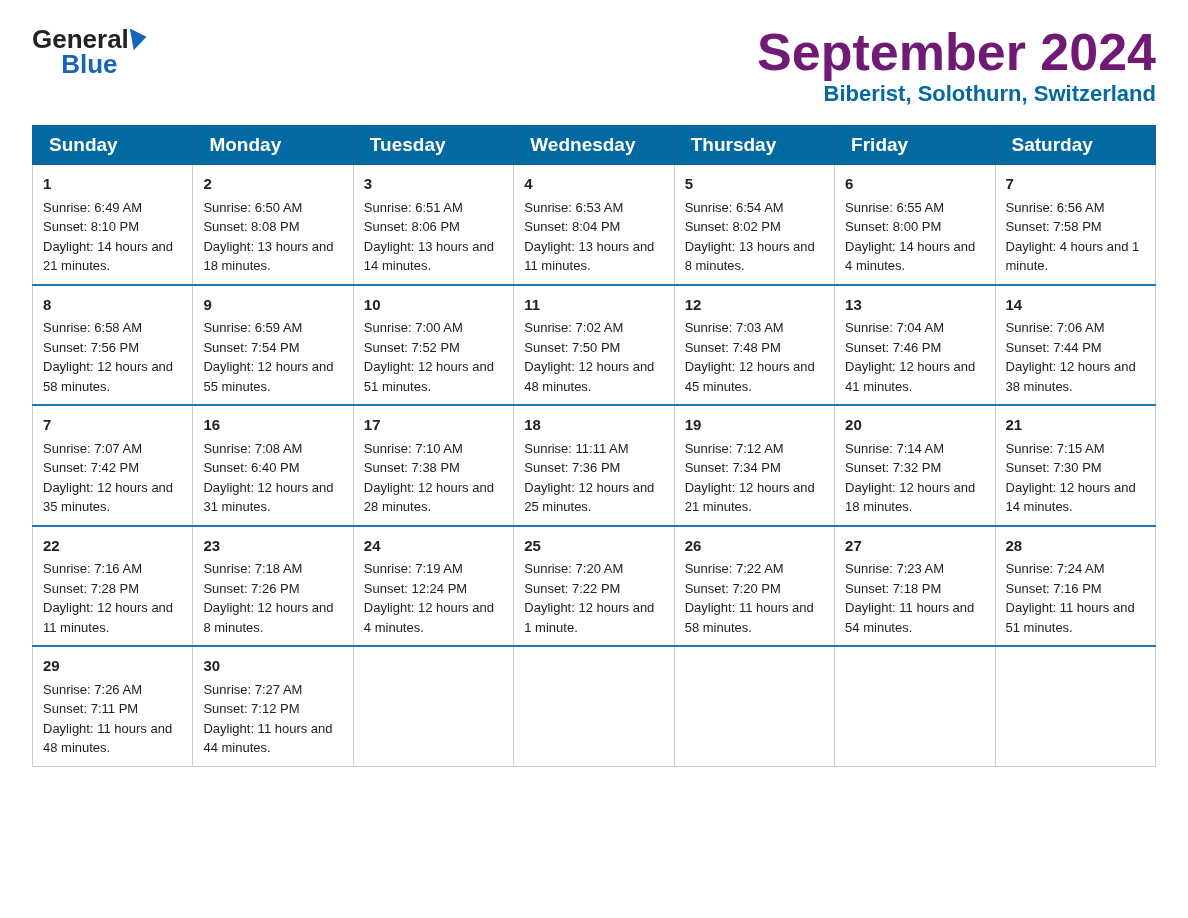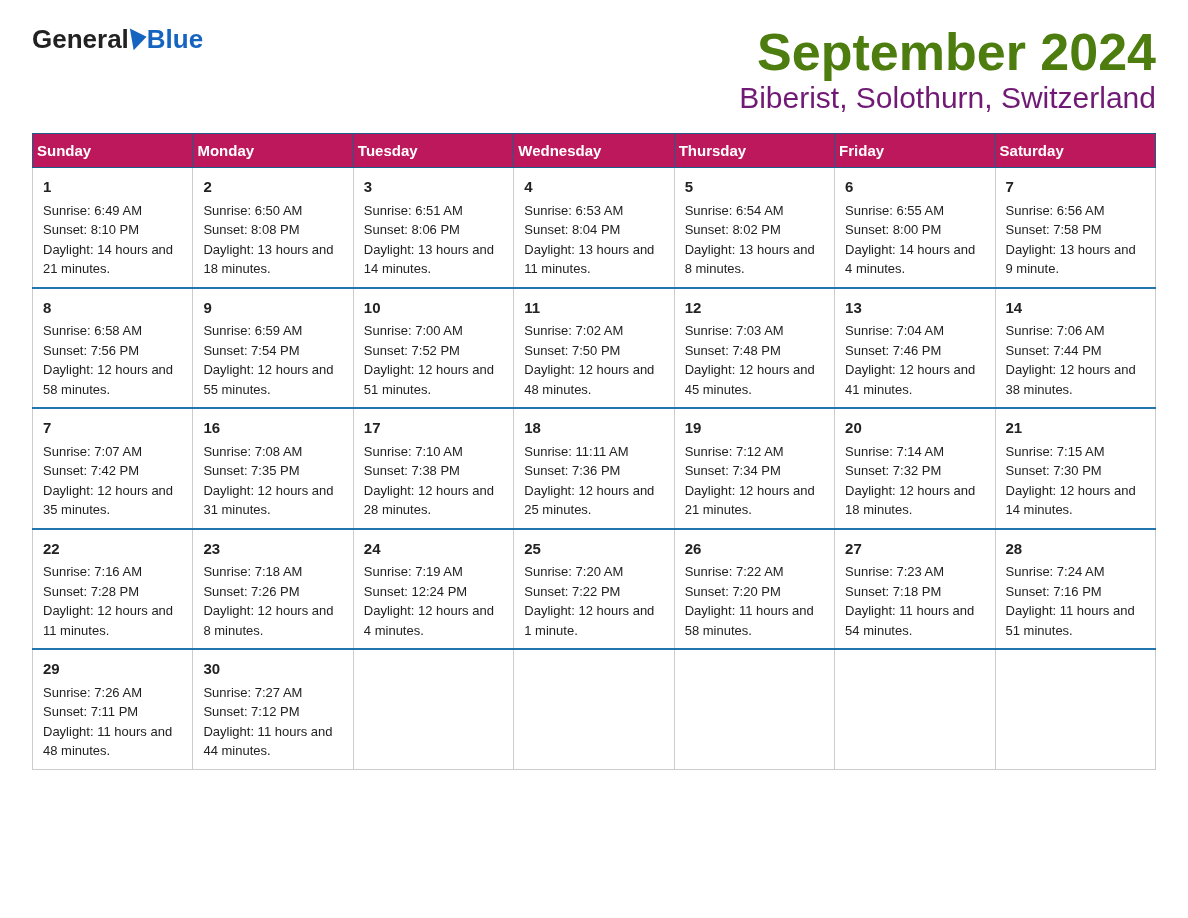--- a/index.html
+++ b/index.html
@@ -10,48 +10,48 @@
       padding: 24px 32px;
     }
     .header {
       display: flex;
       justify-content: space-between;
       align-items: flex-start;
       margin-bottom: 18px;
     }
     .logo-area {
       display: flex;
-      flex-direction: row;
-      align-items: flex-end;
+      flex-direction: column;
+      align-items: center;
     }
     .title-area {
       text-align: right;
     }
     .title-area h1 {
       font-size: 52px;
       font-weight: bold;
-      color: #4d7c0f;
+      color: #701a75;
       line-height: 1.1;
     }
     .title-area h2 {
-      font-size: 30px;
-      font-weight: normal;
-      color: #701a75;
+      font-size: 22px;
+      font-weight: bold;
+      color: #0369a1;
     }
     table {
       width: 100%;
       border-collapse: collapse;
       table-layout: fixed;
     }
     thead tr th {
-      background: #be185d;
+      background: #0369a1;
       color: #fff;
-      font-size: 15px;
+      font-size: 19px;
       font-weight: bold;
-      padding: 8px 4px;
+      padding: 8px 16px;
       text-align: left;
       border: 1px solid #1a5f8c;
     }
     tbody tr td {
       vertical-align: top;
       padding: 8px 10px;
       font-size: 13px;
       border: 1px solid #ccc;
       line-height: 1.5;
       background: #fff;
@@ -104,34 +104,34 @@
       </tr>
   </thead>
   <tbody id="calendar-body">
   <tr>
         <td><span class="day-num">1</span><span>Sunrise: 6:49 AM</span><br><span>Sunset: 8:10 PM</span><br><span>Daylight: 14 hours and 21 minutes.</span></td>
         <td><span class="day-num">2</span><span>Sunrise: 6:50 AM</span><br><span>Sunset: 8:08 PM</span><br><span>Daylight: 13 hours and 18 minutes.</span></td>
         <td><span class="day-num">3</span><span>Sunrise: 6:51 AM</span><br><span>Sunset: 8:06 PM</span><br><span>Daylight: 13 hours and 14 minutes.</span></td>
         <td><span class="day-num">4</span><span>Sunrise: 6:53 AM</span><br><span>Sunset: 8:04 PM</span><br><span>Daylight: 13 hours and 11 minutes.</span></td>
         <td><span class="day-num">5</span><span>Sunrise: 6:54 AM</span><br><span>Sunset: 8:02 PM</span><br><span>Daylight: 13 hours and 8 minutes.</span></td>
         <td><span class="day-num">6</span><span>Sunrise: 6:55 AM</span><br><span>Sunset: 8:00 PM</span><br><span>Daylight: 14 hours and 4 minutes.</span></td>
-        <td><span class="day-num">7</span><span>Sunrise: 6:56 AM</span><br><span>Sunset: 7:58 PM</span><br><span>Daylight: 13 hours and 9 minute.</span></td>
+        <td><span class="day-num">7</span><span>Sunrise: 6:56 AM</span><br><span>Sunset: 7:58 PM</span><br><span>Daylight: 4 hours and 1 minute.</span></td>
       </tr>
       <tr>
         <td><span class="day-num">8</span><span>Sunrise: 6:58 AM</span><br><span>Sunset: 7:56 PM</span><br><span>Daylight: 12 hours and 58 minutes.</span></td>
         <td><span class="day-num">9</span><span>Sunrise: 6:59 AM</span><br><span>Sunset: 7:54 PM</span><br><span>Daylight: 12 hours and 55 minutes.</span></td>
         <td><span class="day-num">10</span><span>Sunrise: 7:00 AM</span><br><span>Sunset: 7:52 PM</span><br><span>Daylight: 12 hours and 51 minutes.</span></td>
         <td><span class="day-num">11</span><span>Sunrise: 7:02 AM</span><br><span>Sunset: 7:50 PM</span><br><span>Daylight: 12 hours and 48 minutes.</span></td>
         <td><span class="day-num">12</span><span>Sunrise: 7:03 AM</span><br><span>Sunset: 7:48 PM</span><br><span>Daylight: 12 hours and 45 minutes.</span></td>
         <td><span class="day-num">13</span><span>Sunrise: 7:04 AM</span><br><span>Sunset: 7:46 PM</span><br><span>Daylight: 12 hours and 41 minutes.</span></td>
         <td><span class="day-num">14</span><span>Sunrise: 7:06 AM</span><br><span>Sunset: 7:44 PM</span><br><span>Daylight: 12 hours and 38 minutes.</span></td>
       </tr>
       <tr>
         <td><span class="day-num">7</span><span>Sunrise: 7:07 AM</span><br><span>Sunset: 7:42 PM</span><br><span>Daylight: 12 hours and 35 minutes.</span></td>
-        <td><span class="day-num">16</span><span>Sunrise: 7:08 AM</span><br><span>Sunset: 7:35 PM</span><br><span>Daylight: 12 hours and 31 minutes.</span></td>
+        <td><span class="day-num">16</span><span>Sunrise: 7:08 AM</span><br><span>Sunset: 6:40 PM</span><br><span>Daylight: 12 hours and 31 minutes.</span></td>
         <td><span class="day-num">17</span><span>Sunrise: 7:10 AM</span><br><span>Sunset: 7:38 PM</span><br><span>Daylight: 12 hours and 28 minutes.</span></td>
         <td><span class="day-num">18</span><span>Sunrise: 11:11 AM</span><br><span>Sunset: 7:36 PM</span><br><span>Daylight: 12 hours and 25 minutes.</span></td>
         <td><span class="day-num">19</span><span>Sunrise: 7:12 AM</span><br><span>Sunset: 7:34 PM</span><br><span>Daylight: 12 hours and 21 minutes.</span></td>
         <td><span class="day-num">20</span><span>Sunrise: 7:14 AM</span><br><span>Sunset: 7:32 PM</span><br><span>Daylight: 12 hours and 18 minutes.</span></td>
         <td><span class="day-num">21</span><span>Sunrise: 7:15 AM</span><br><span>Sunset: 7:30 PM</span><br><span>Daylight: 12 hours and 14 minutes.</span></td>
       </tr>
       <tr>
         <td><span class="day-num">22</span><span>Sunrise: 7:16 AM</span><br><span>Sunset: 7:28 PM</span><br><span>Daylight: 12 hours and 11 minutes.</span></td>
         <td><span class="day-num">23</span><span>Sunrise: 7:18 AM</span><br><span>Sunset: 7:26 PM</span><br><span>Daylight: 12 hours and 8 minutes.</span></td>
         <td><span class="day-num">24</span><span>Sunrise: 7:19 AM</span><br><span>Sunset: 12:24 PM</span><br><span>Daylight: 12 hours and 4 minutes.</span></td>

